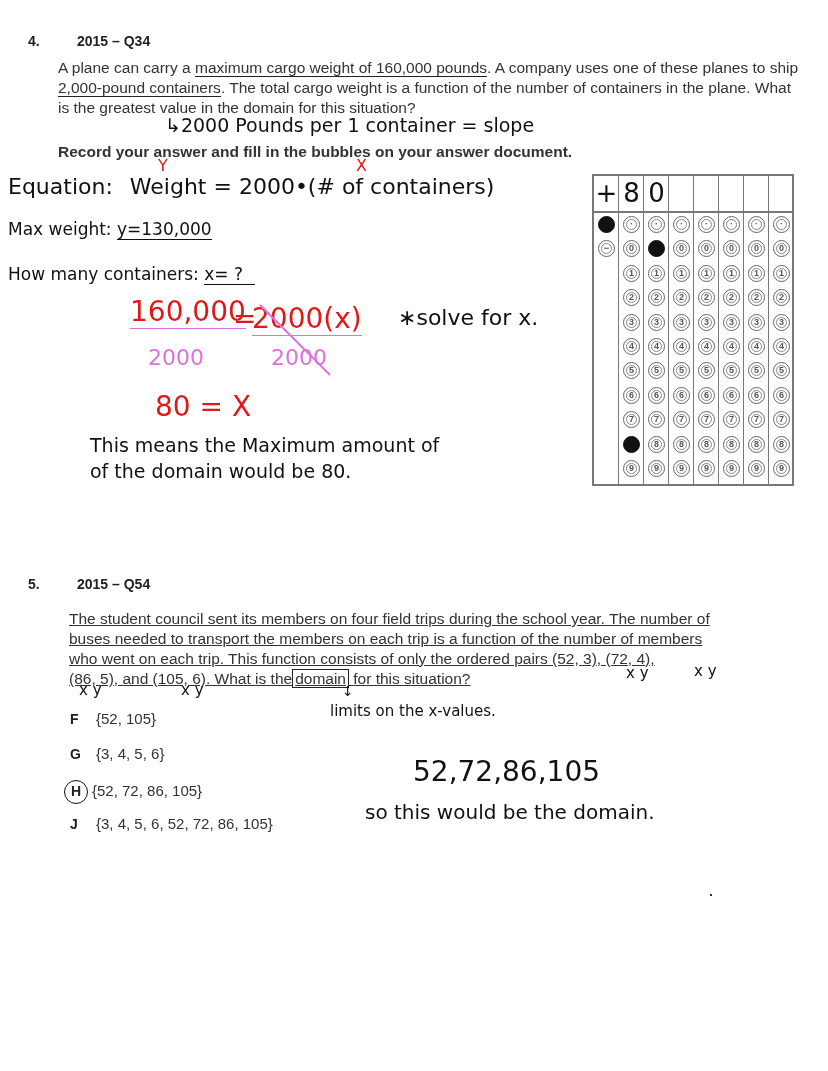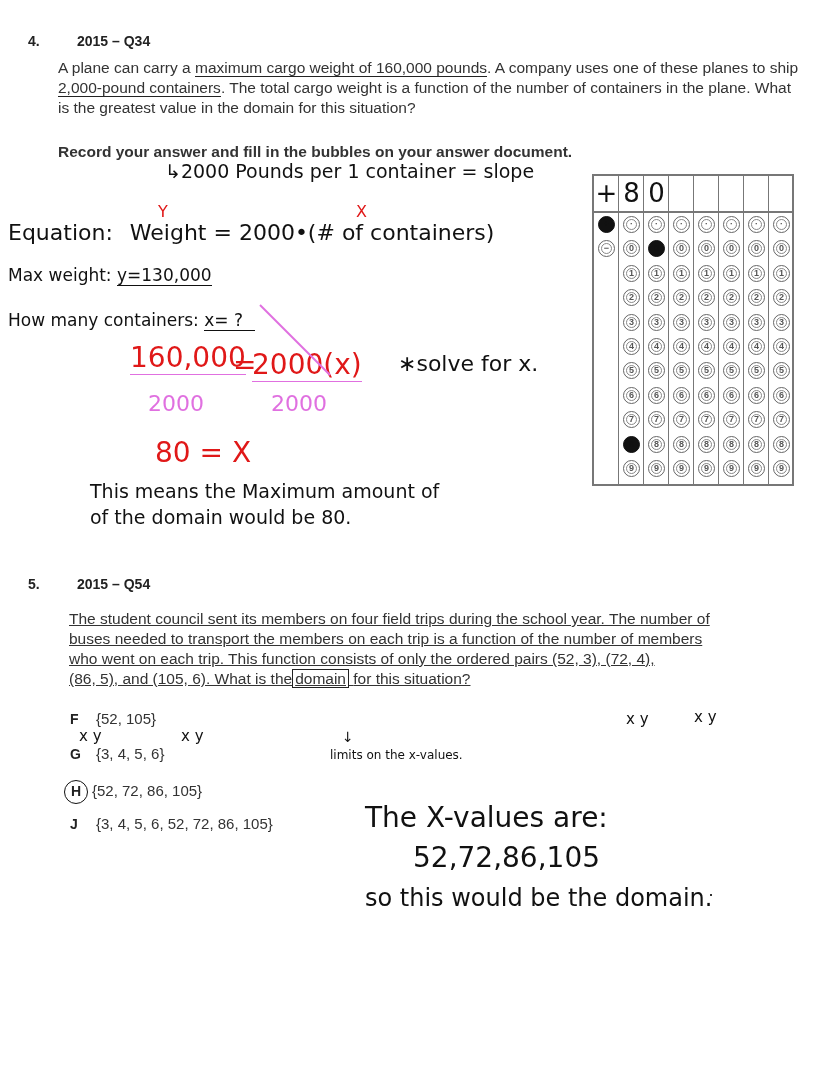--- a/index.html
+++ b/index.html
@@ -1,21 +1,21 @@
 <!DOCTYPE html>
 <html><head>
 <meta charset="utf-8">
 <style>
   html,body{margin:0;padding:0;background:#fff;}
   body{width:828px;height:1071px;position:relative;overflow:hidden;font-family:"Liberation Sans",sans-serif;color:#222;}
   .abs{position:absolute;}
   .qnum{font-family:"Liberation Sans",sans-serif;font-weight:bold;font-size:14px;}
   .qcode{font-family:"Liberation Sans",sans-serif;font-weight:bold;font-size:14px;}
   .prose{font-size:15.5px;line-height:20px;color:#333;}
-  .hand{font-family:"DejaVu Sans",sans-serif;color:#111;margin-top:46px;}
+  .hand{font-family:"DejaVu Sans",sans-serif;color:#111;}
   .red{color:#e01818;}
   .pink{color:#e070e0;}
   u.hl{text-decoration:none;border-bottom:1.5px solid #222;}
   .boxed{border:1.5px solid #222;padding:0 2px;margin-top:20px;}
   
   .grid{position:absolute;left:592px;top:174px;width:202px;height:312px;border:2px solid #777;box-sizing:border-box;}
   .gcol{position:absolute;top:0;bottom:0;border-left:1.5px solid #777;}
   .ghead{position:absolute;left:0;right:0;top:35px;border-top:2px solid #777;}
   .hcell{position:absolute;top:2px;width:25px;text-align:center;font-size:26px;font-family:"DejaVu Sans",sans-serif;color:#111;}
   .bub{position:absolute;width:17px;height:17px;border:1.3px solid #666;border-radius:50%;box-sizing:border-box;font-size:9px;line-height:15px;text-align:center;color:#555;font-weight:bold;}
@@ -180,27 +180,26 @@
     <span>(86, 5), and (105, 6). What is the</span><span class="boxed">domain</span> <span>for this situation?</span>
   </div>
 </div>
 
 <div class="abs hand" style="left:79px;top:681px;font-size:15px;">x y</div>
 <div class="abs hand" style="left:181px;top:681px;font-size:15px;">x y</div>
 <div class="abs hand" style="left:626px;top:664px;font-size:15px;">x y</div>
 <div class="abs hand" style="left:694px;top:662px;font-size:15px;">x y</div>
 
 <div class="abs hand" style="left:342px;top:683px;font-size:14px;">↓</div>
-<div class="abs hand" style="left:330px;top:702px;font-size:12px;">limits on the x-values.</div>
+<div class="abs hand" style="left:330px;top:702px;font-size:15px;">limits on the x-values.</div>
 
 <div class="abs" style="left:70px;top:710px;">
   <div style="height:35px;"><span class="opt-letter">F</span><span class="opt">{52, 105}</span></div>
   <div style="height:35px;"><span class="opt-letter">G</span><span class="opt">{3, 4, 5, 6}</span></div>
   <div style="height:35px;"><span class="opt-letter" style="width:22px;"><span class="circle">H</span></span><span class="opt">{52, 72, 86, 105}</span></div>
   <div style="height:35px;"><span class="opt-letter">J</span><span class="opt">{3, 4, 5, 6, 52, 72, 86, 105}</span></div>
 </div>
 
 <div class="abs hand" style="left:365px;top:752px;font-size:28px;line-height:40px;">
-  <div>The X-values are:</div>
   <div style="padding-left:48px;">52,72,86,105</div>
-  <div style="font-size:24px;">so this would be the domain.</div>
+  <div style="font-size:20px;">so this would be the domain.</div>
 </div>
 <div class="abs" style="left:710px;top:894px;width:2px;height:2px;background:#333;"></div>
 
 </body></html>

